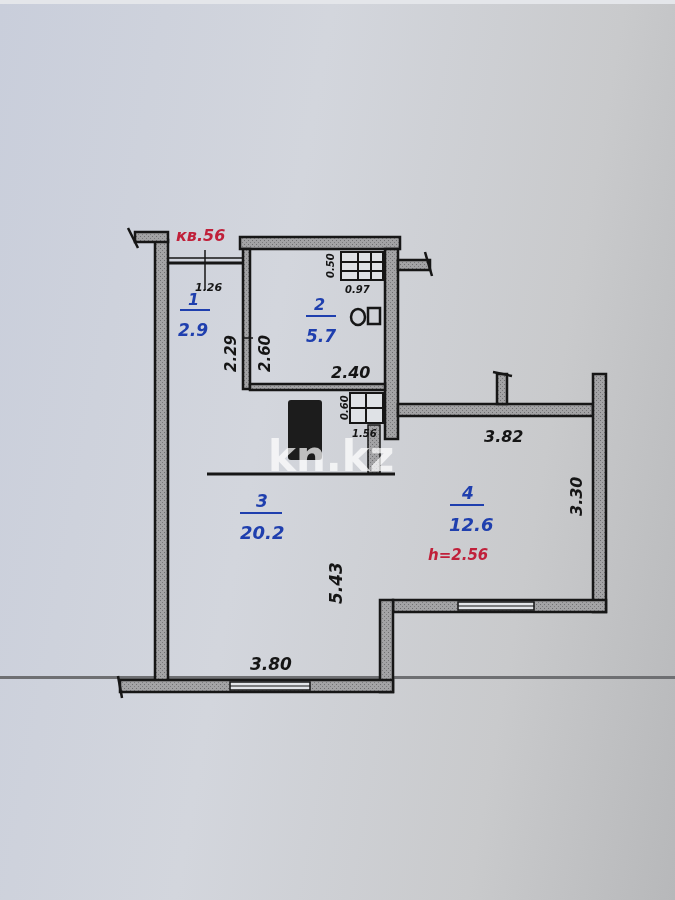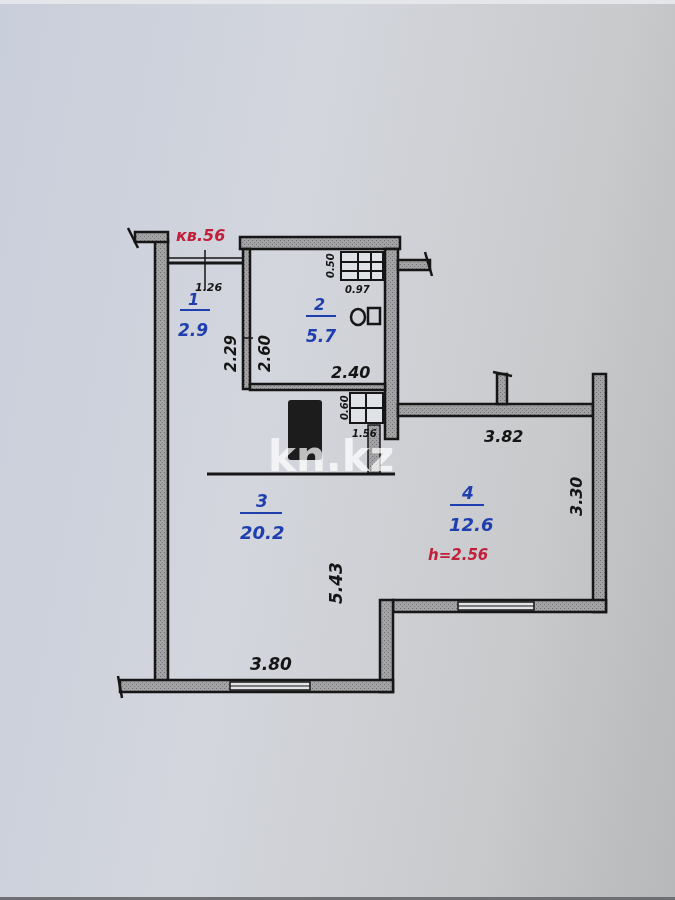--- a/index.html
+++ b/index.html
@@ -3,21 +3,21 @@
 <meta charset="utf-8">
 <style>
   html, body { margin: 0; padding: 0; }
   body {
     width: 675px; height: 900px; overflow: hidden;
     background: linear-gradient(100deg, #c9cedb 0%, #d3d6dd 40%, #c9cacc 75%, #b7b8ba 100%);
     font-family: "DejaVu Sans", sans-serif;
     position: relative;
   }
   .sheet {
-    position: absolute; left: 0; top: 0; width: 675px; height: 900px;
+    position: absolute; left: 0; top: 0; width: 675px; height: 679px;
   }
   .frame-top { position:absolute; left:0; top:0; width:675px; height:4px; background:#e4e6ea; }
   .frame-bottom { position:absolute; left:0; bottom:0; width:675px; height:3px; background:#6e6f72; }
   svg { position: absolute; left: 0; top: 0; }
   .dim { font-family: "DejaVu Sans", sans-serif; font-weight: bold; font-style: italic; fill: #151515; }
   .room { font-family: "DejaVu Sans", sans-serif; font-weight: bold; font-style: italic; fill: #1f3fae; }
   .apt { font-family: "DejaVu Sans", sans-serif; font-weight: bold; font-style: italic; fill: #c0203a; }
   .wm { font-family: "DejaVu Sans", sans-serif; font-weight: bold; fill: #ffffff; fill-opacity: 0.72; }
 </style>
 </head>

